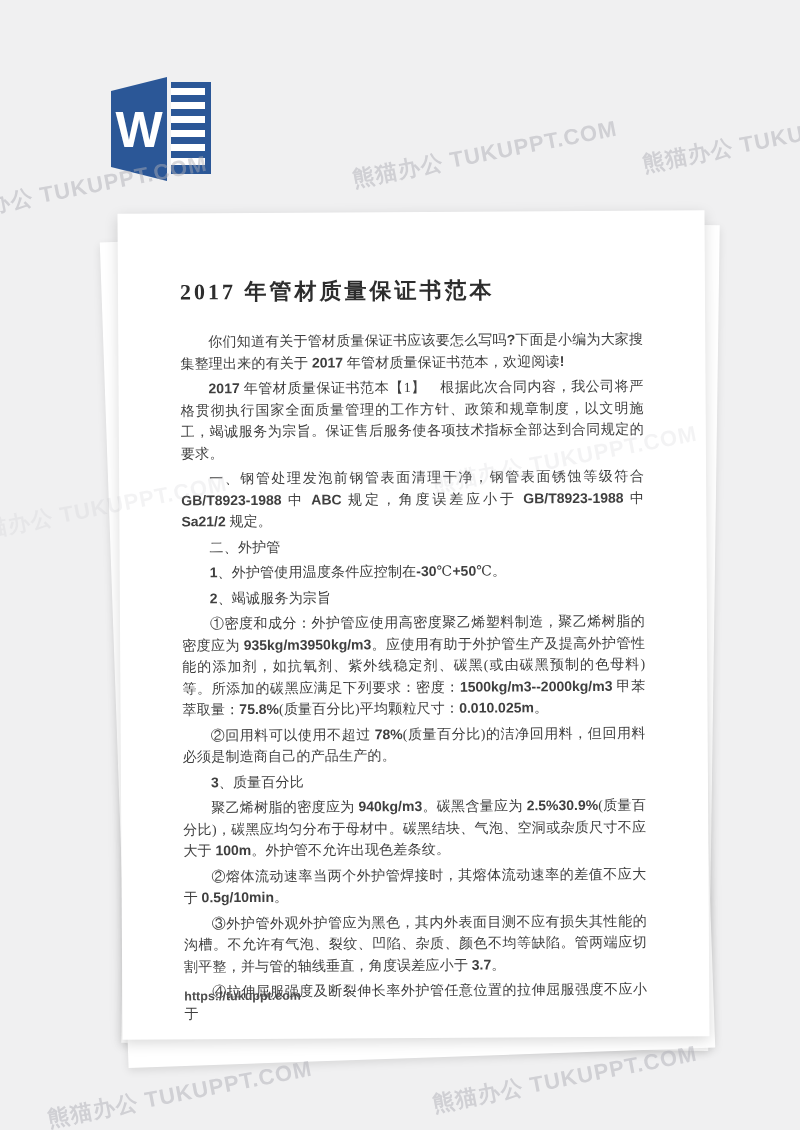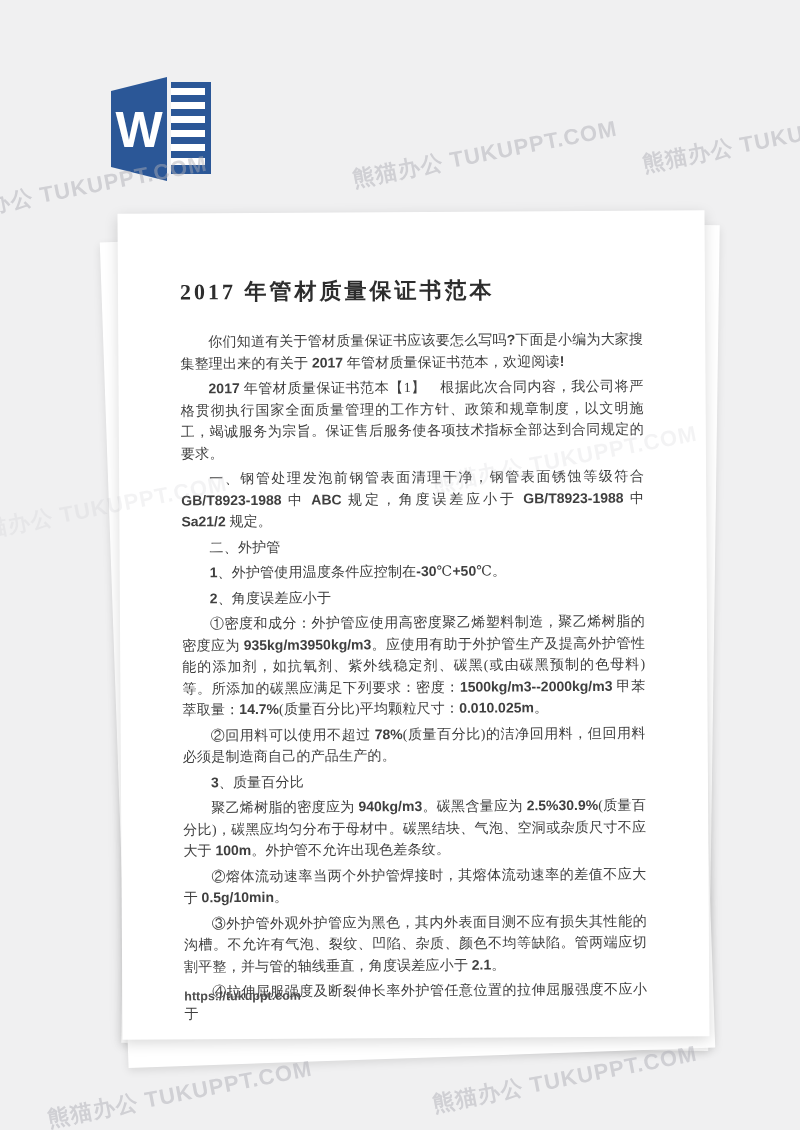--- a/index.html
+++ b/index.html
@@ -90,27 +90,27 @@
   <div class="paper paper-b2"></div>
   <div class="paper paper-b1"></div>
   <div class="paper paper-main">
     <h2 class="doc-title">2017 年管材质量保证书范本</h2>
     <div class="doc-body">
         <p class="para"><span>你们知道有关于管材质量保证书应该要怎么写吗</span><b class="num">?</b><span>下面是小编为大家搜集整理出来的有关于 </span><b class="num">2017</b><span> 年管材质量保证书范本，欢迎阅读</span><b class="num">!</b></p>
         <p class="para"><b class="num">2017</b><span> 年管材质量保证书范本【1】　根据此次合同内容，我公司将严格贯彻执行国家全面质量管理的工作方针、政策和规章制度，以文明施工，竭诚服务为宗旨。保证售后服务使各项技术指标全部达到合同规定的要求。</span></p>
         <p class="para"><span>一、钢管处理发泡前钢管表面清理干净，钢管表面锈蚀等级符合 </span><b class="num">GB/T8923-1988</b><span> 中 </span><b class="num">ABC</b><span> 规定，角度误差应小于 </span><b class="num">GB/T8923-1988</b><span> 中 </span><b class="num">Sa21/2</b><span> 规定。</span></p>
         <p class="para"><span>二、外护管</span></p>
         <p class="para"><b class="num">1</b><span>、外护管使用温度条件应控制在</span><b class="num">-30</b><span>℃</span><b class="num">+50</b><span>℃。</span></p>
-        <p class="para"><b class="num">2</b><span>、角度误差应小于</span></p>
-        <p class="para"><span>①密度和成分：外护管应使用高密度聚乙烯塑料制造，聚乙烯树脂的密度应为 </span><b class="num">935kg/m3950kg/m3</b><span>。应使用有助于外护管生产及提高外护管性能的添加剂，如抗氧剂、紫外线稳定剂、碳黑(或由碳黑预制的色母料)等。所添加的碳黑应满足下列要求：密度：</span><b class="num">1500kg/m3--2000kg/m3</b><span> 甲苯萃取量：</span><b class="num">14.7%</b><span>(质量百分比)平均颗粒尺寸：</span><b class="num">0.010.025m</b><span>。</span></p>
+        <p class="para"><b class="num">2</b><span>、竭诚服务为宗旨</span></p>
+        <p class="para"><span>①密度和成分：外护管应使用高密度聚乙烯塑料制造，聚乙烯树脂的密度应为 </span><b class="num">935kg/m3950kg/m3</b><span>。应使用有助于外护管生产及提高外护管性能的添加剂，如抗氧剂、紫外线稳定剂、碳黑(或由碳黑预制的色母料)等。所添加的碳黑应满足下列要求：密度：</span><b class="num">1500kg/m3--2000kg/m3</b><span> 甲苯萃取量：</span><b class="num">75.8%</b><span>(质量百分比)平均颗粒尺寸：</span><b class="num">0.010.025m</b><span>。</span></p>
         <p class="para"><span>②回用料可以使用不超过 </span><b class="num">78%</b><span>(质量百分比)的洁净回用料，但回用料必须是制造商自己的产品生产的。</span></p>
         <p class="para"><b class="num">3</b><span>、质量百分比</span></p>
         <p class="para"><span>聚乙烯树脂的密度应为 </span><b class="num">940kg/m3</b><span>。碳黑含量应为 </span><b class="num">2.5%30.9%</b><span>(质量百分比)，碳黑应均匀分布于母材中。碳黑结块、气泡、空洞或杂质尺寸不应大于 </span><b class="num">100m</b><span>。外护管不允许出现色差条纹。</span></p>
         <p class="para"><span>②熔体流动速率当两个外护管焊接时，其熔体流动速率的差值不应大于 </span><b class="num">0.5g/10min</b><span>。</span></p>
-        <p class="para"><span>③外护管外观外护管应为黑色，其内外表面目测不应有损失其性能的沟槽。不允许有气泡、裂纹、凹陷、杂质、颜色不均等缺陷。管两端应切割平整，并与管的轴线垂直，角度误差应小于 </span><b class="num">2.1</b><span>。</span></p>
+        <p class="para"><span>③外护管外观外护管应为黑色，其内外表面目测不应有损失其性能的沟槽。不允许有气泡、裂纹、凹陷、杂质、颜色不均等缺陷。管两端应切割平整，并与管的轴线垂直，角度误差应小于 </span><b class="num">3.7</b><span>。</span></p>
         <p class="para"><span>④拉伸屈服强度及断裂伸长率外护管任意位置的拉伸屈服强度不应小于</span></p>
       </div>
     <a class="footer-link">https://tukuppt.com</a>
   </div>
 
   <div class="wm-layer">
     <span class="wm wm1">熊猫办公 TUKUPPT.COM</span>
     <span class="wm wm2">熊猫办公 TUKUPPT.COM</span>
     <span class="wm wm3">熊猫办公 TUKUPPT.COM</span>
     <span class="wm wm4 faint">熊猫办公 TUKUPPT.COM</span>

